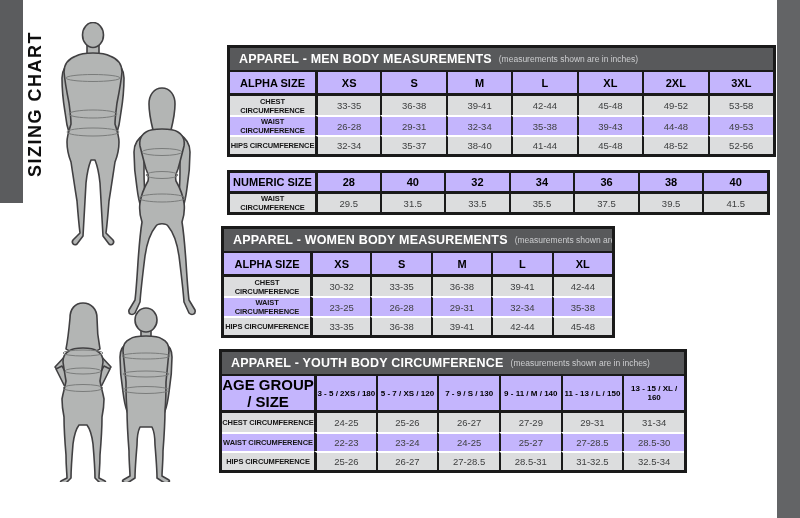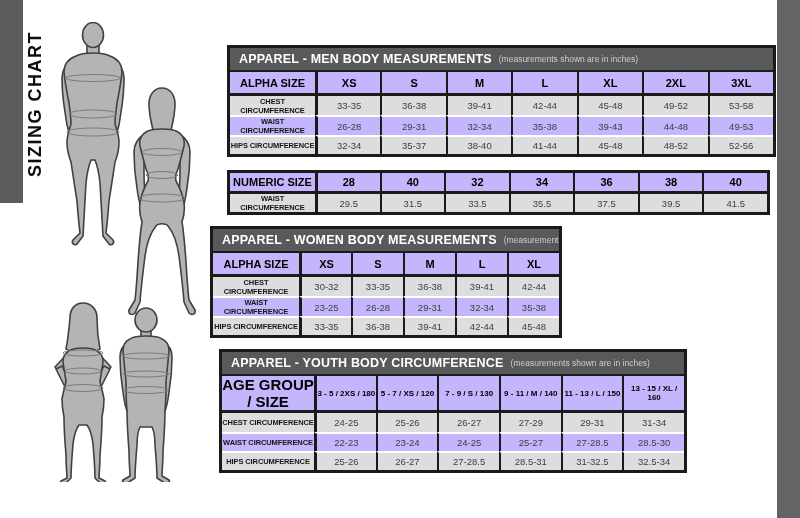--- a/index.html
+++ b/index.html
@@ -37,21 +37,21 @@
   .sz td{font-size:9.5px;color:#3f4041;}
   .compact thead th{height:18px;border-bottom:3px solid #1a1a1a;}
   .compact tbody tr{height:17px;}
   .w-men thead th:first-child{width:85px;}
   .w-women thead th:first-child{width:86px;}
   .w-youth thead th:first-child{width:92px;}
   .w-youth thead th{font-size:8px;}
   .w-youth thead th:first-child{font-size:15px;}
   #tbl-men{left:227px;top:45px;width:549px;}
   #tbl-numeric{left:227px;top:170px;width:543px;}
-  #tbl-women{left:210px;top:226px;width:352px;}
+  #tbl-women{left:221px;top:226px;width:394px;}
   #tbl-youth{left:219px;top:349px;width:468px;}
 </style>
 </head>
 <body>
 
 <div class="stage">
 
   <div class="leftbar"></div>
   <div class="vtitle">SIZING CHART</div>
   <div class="rightbar"></div>

